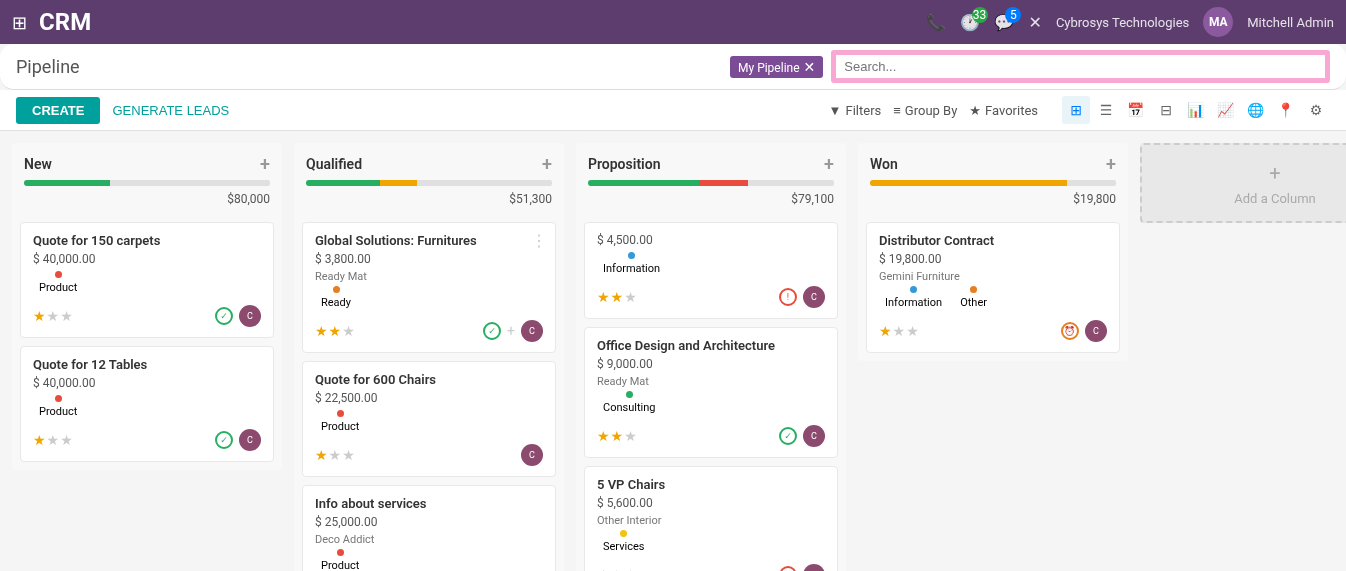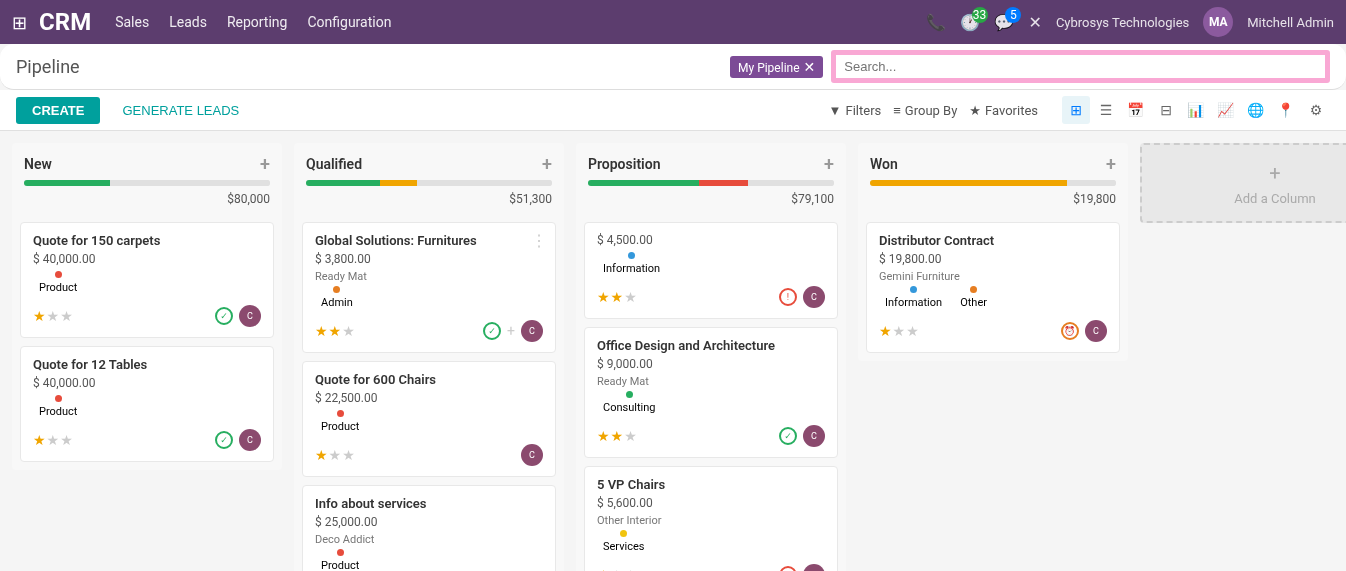--- a/index.html
+++ b/index.html
@@ -61,21 +61,21 @@
     .toolbar {
       background: white;
       padding: 6px 16px;
       display: flex;
       align-items: center;
       border-bottom: 1px solid #e0e0e0;
     }
     .btn-create {
       background: #00a09d; color: white; border: none;
       padding: 6px 16px; border-radius: 3px; font-size: 13px; font-weight: 600;
-      cursor: pointer; margin-right: 22px;
+      cursor: pointer; margin-right: 12px;
     }
     .btn-generate { color: #00a09d; border: none; background: none; font-size: 13px; cursor: pointer; font-weight: 500; }
     .toolbar-right { margin-left: auto; display: flex; align-items: center; gap: 12px; }
     .toolbar-filter-btn { display: flex; align-items: center; gap: 4px; color: #555; cursor: pointer; font-size: 13px; }
     .view-icons { display: flex; align-items: center; gap: 2px; margin-left: 12px; }
     .view-icon {
       width: 28px; height: 28px; display: flex; align-items: center; justify-content: center;
       border-radius: 3px; cursor: pointer; color: #666; font-size: 14px;
     }
     .view-icon.active { background: #e8f4f8; color: #007bff; }
@@ -137,26 +137,20 @@
     }
     .add-column-icon { font-size: 20px; }
     .add-column-text { font-size: 13px; }
   </style>
 </head>
 <body>
 
 <nav class="topnav">
   <span class="topnav-grid">⊞</span>
   <span class="topnav-logo">CRM</span>
-  <div class="topnav-menu">
-    <span>Sales</span>
-    <span>Leads</span>
-    <span>Reporting</span>
-    <span>Configuration</span>
-  </div>
   <div class="topnav-right">
     <span class="topnav-icon">📞</span>
     <span class="topnav-icon" style="position:relative;">
       🕐
       <span class="badge">33</span>
     </span>
     <span class="topnav-icon" style="position:relative;">
       💬
       <span class="badge badge-blue">5</span>
     </span>
@@ -283,21 +277,21 @@
       </div>
       <div class="amount">$51,300</div>
       <div class="card">
       <span class="kebab">⋮</span>
       <div class="card-title">Global Solutions: Furnitures</div>
       <div class="card-amount">$ 3,800.00</div>
       <div class="card-company">Ready Mat</div>
       <div style="display:flex;flex-wrap:wrap;gap:2px;">
           <div class="card-tag">
       <span class="tag-dot" style="background:#e67e22;"></span>
-      <span>Admin</span>
+      <span>Ready</span>
     </div>
         </div>
       <div class="card-footer">
         <div class="stars">
             <span class="star star-filled">★</span>
             <span class="star star-filled">★</span>
             <span class="star star-empty">★</span>
           </div>
         <div class="card-actions">
           <div class="circle-icon circle-green">✓</div>

